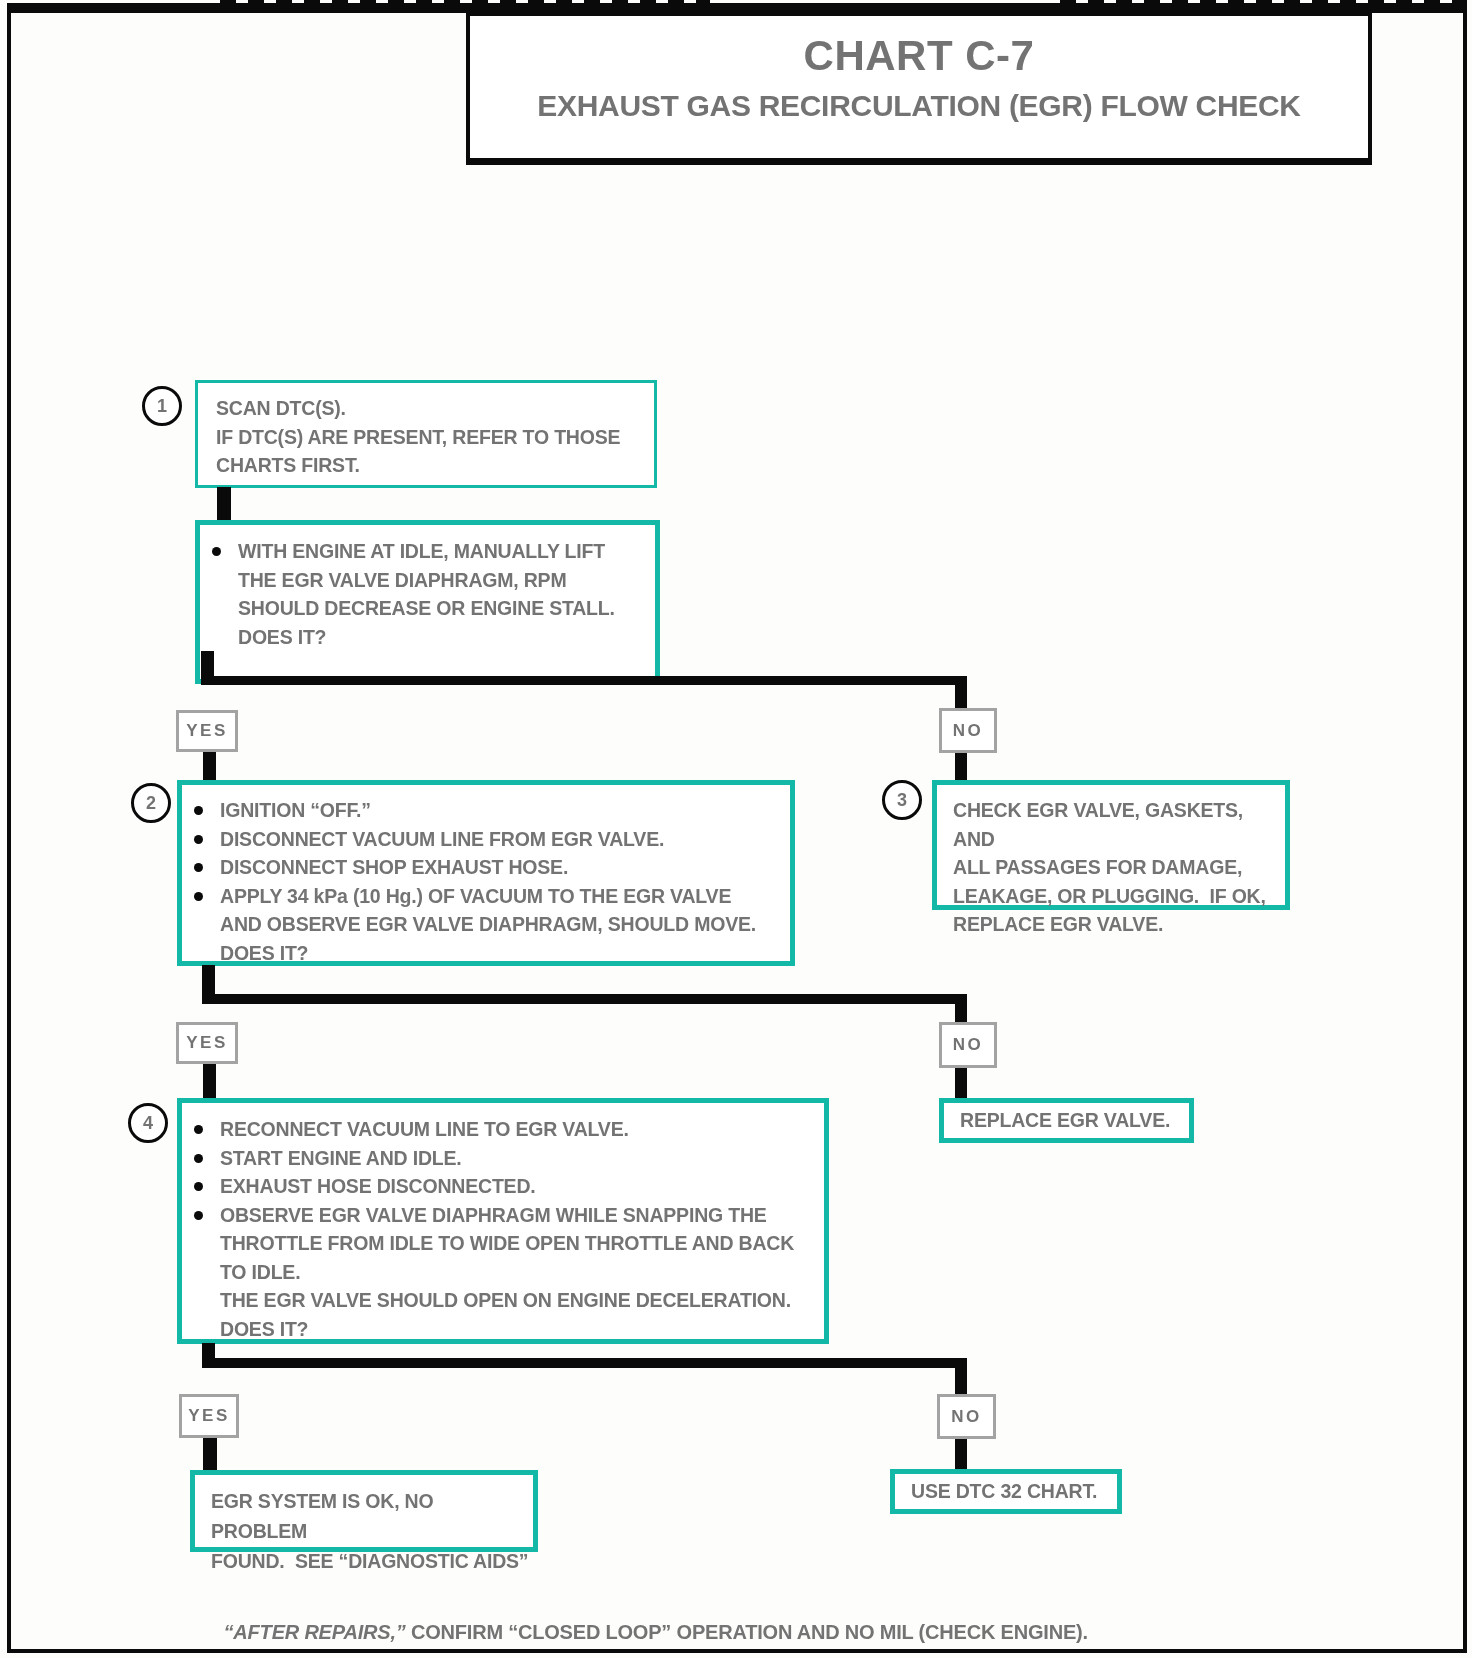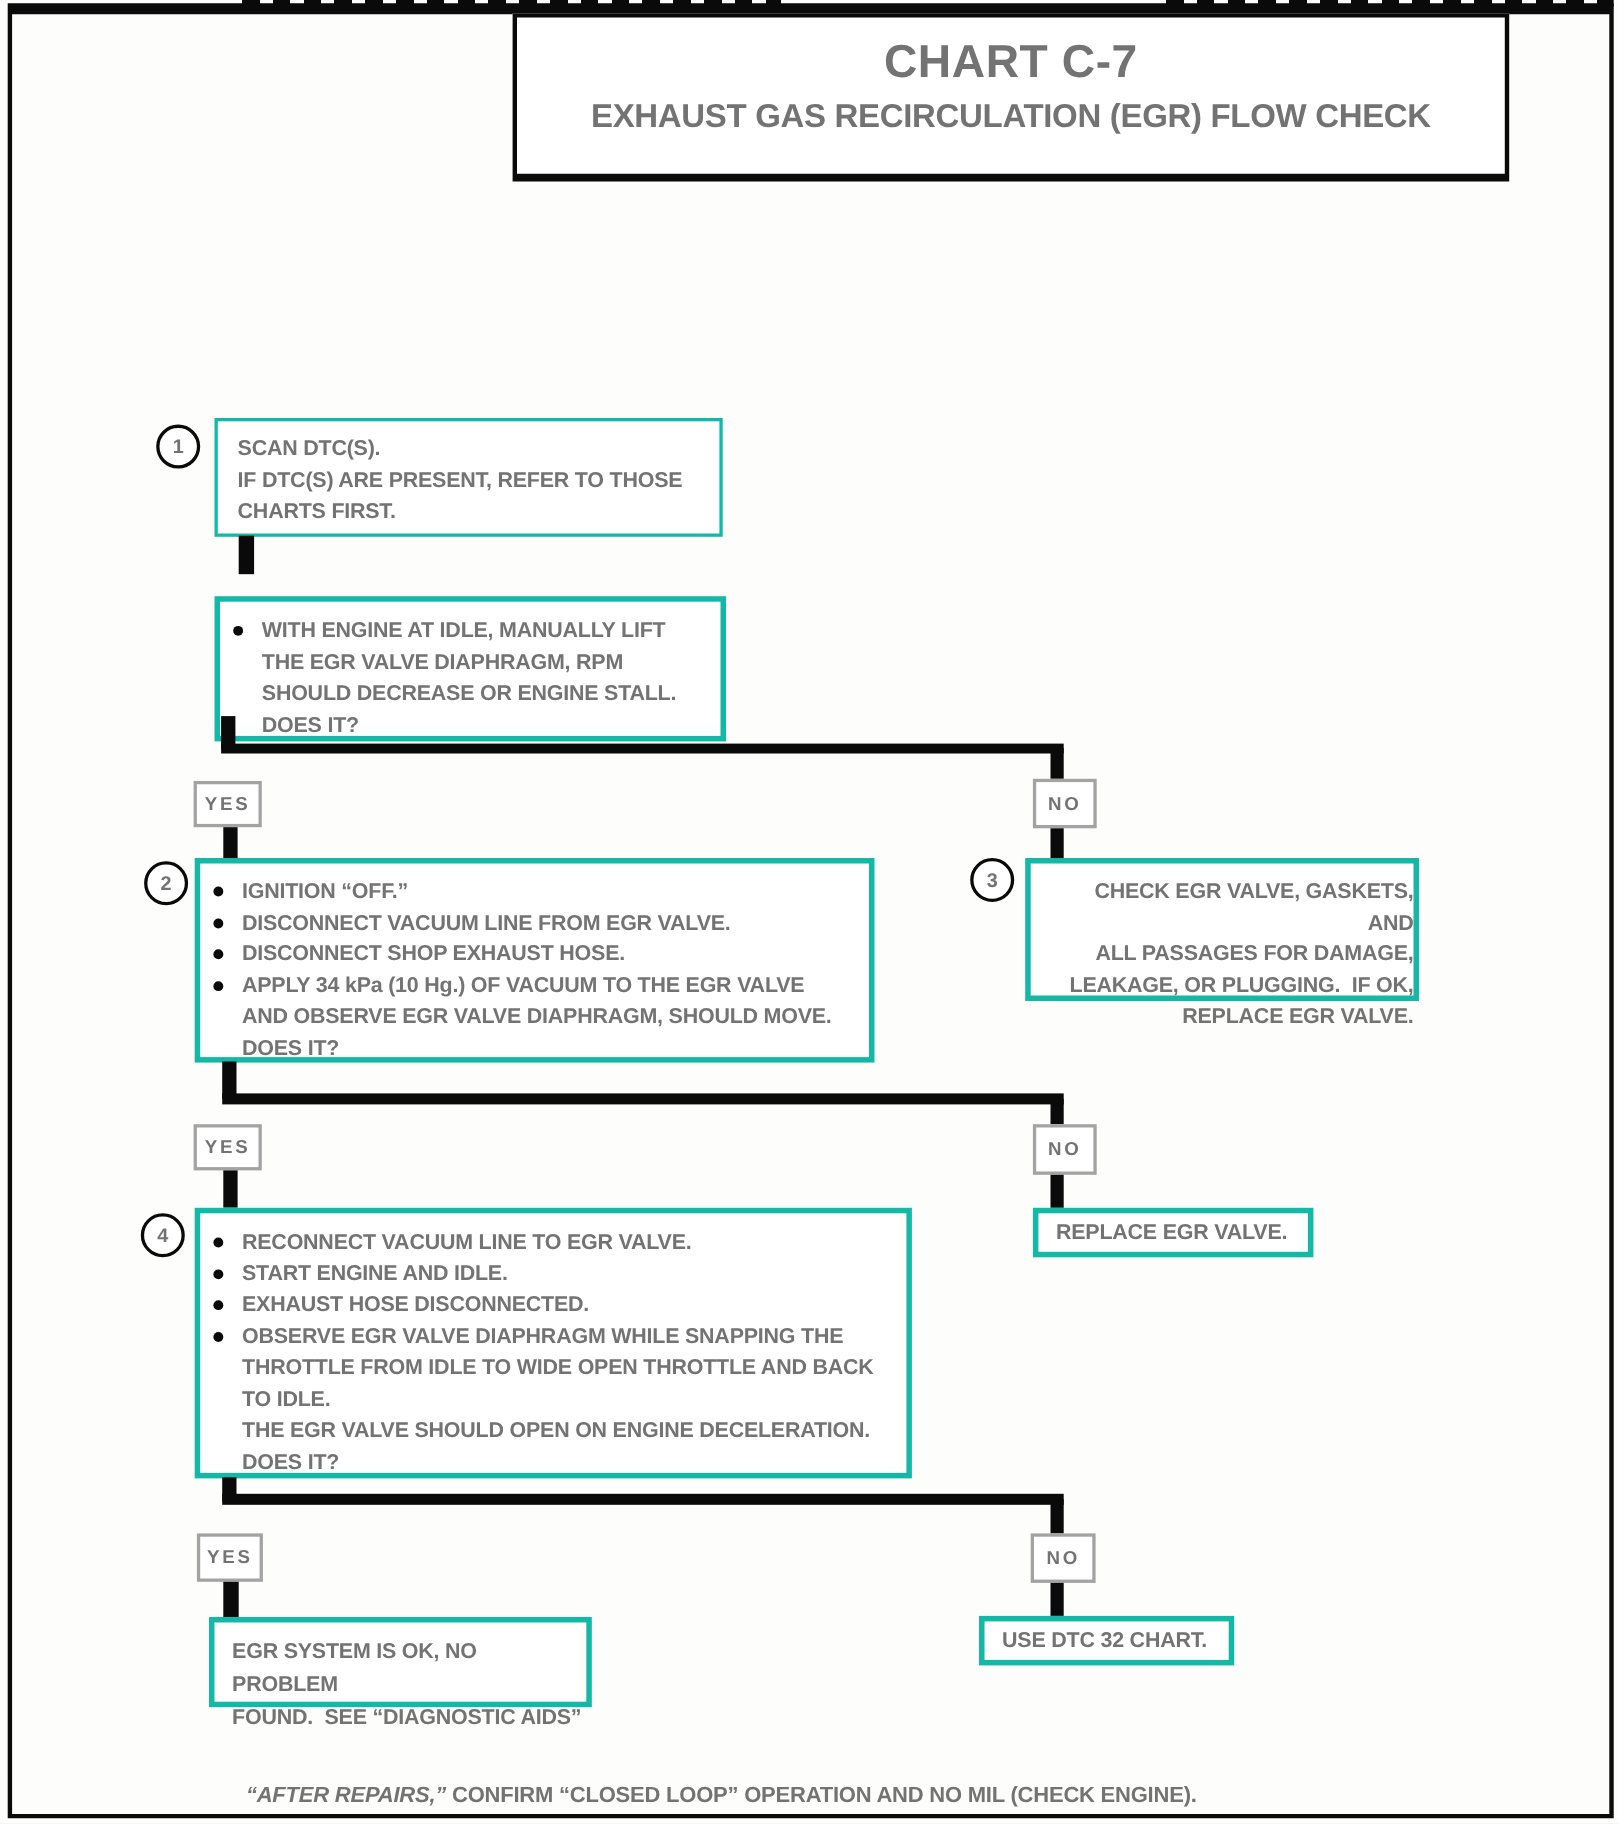--- a/index.html
+++ b/index.html
@@ -81,21 +81,21 @@
     <span>1</span>
   </div>
   <div class="box" style="left:195px;top:380px;width:462px;height:108px;border-width:3px;padding:11px 0 0 18px;">
     <span class="line">SCAN DTC(S).</span>
     <span class="line">IF DTC(S) ARE PRESENT, REFER TO THOSE</span>
     <span class="line">CHARTS FIRST.</span>
   </div>
 
   <div class="vline" style="left:217px;top:487px;width:14px;height:35px;"></div>
 
-  <div class="box" style="left:195px;top:520px;width:465px;height:132px;padding:12px 0 0 0;margin-top:22px;">
+  <div class="box" style="left:195px;top:520px;width:465px;height:164px;padding:12px 0 0 0;">
     <div class="brow">
       <span class="dotcell">
           <span class="dot"></span>
         </span>
       <span class="line">WITH ENGINE AT IDLE, MANUALLY LIFT</span>
       <span class="dotcell"></span>
       <span class="line">THE EGR VALVE DIAPHRAGM, RPM</span>
       <span class="dotcell"></span>
       <span class="line">SHOULD DECREASE OR ENGINE STALL.</span>
       <span class="dotcell"></span>
@@ -139,21 +139,21 @@
       <span class="dotcell"></span>
       <span class="line">AND OBSERVE EGR VALVE DIAPHRAGM, SHOULD MOVE.</span>
       <span class="dotcell"></span>
       <span class="line">DOES IT?</span>
     </div>
   </div>
 
   <div class="circle" style="left:882px;top:780px;">
     <span>3</span>
   </div>
-  <div class="box" style="left:932px;top:780px;width:358px;height:130px;padding:11px 0 0 16px;text-align:right;">
+  <div class="box" style="left:932px;top:780px;width:358px;height:130px;padding:11px 0 0 16px;">
     <span class="line">CHECK EGR VALVE, GASKETS, AND</span>
     <span class="line">ALL PASSAGES FOR DAMAGE,</span>
     <span class="line">LEAKAGE, OR PLUGGING.  IF OK,</span>
     <span class="line">REPLACE EGR VALVE.</span>
   </div>
 
   <div class="vline" style="left:202px;top:965px;width:13px;height:34px;"></div>
   <div class="hline" style="left:202px;top:994px;width:765px;height:10px;"></div>
   <div class="vline" style="left:955px;top:999px;width:12px;height:24px;"></div>
   <div class="tag" style="left:176px;top:1022px;width:62px;height:42px;">

